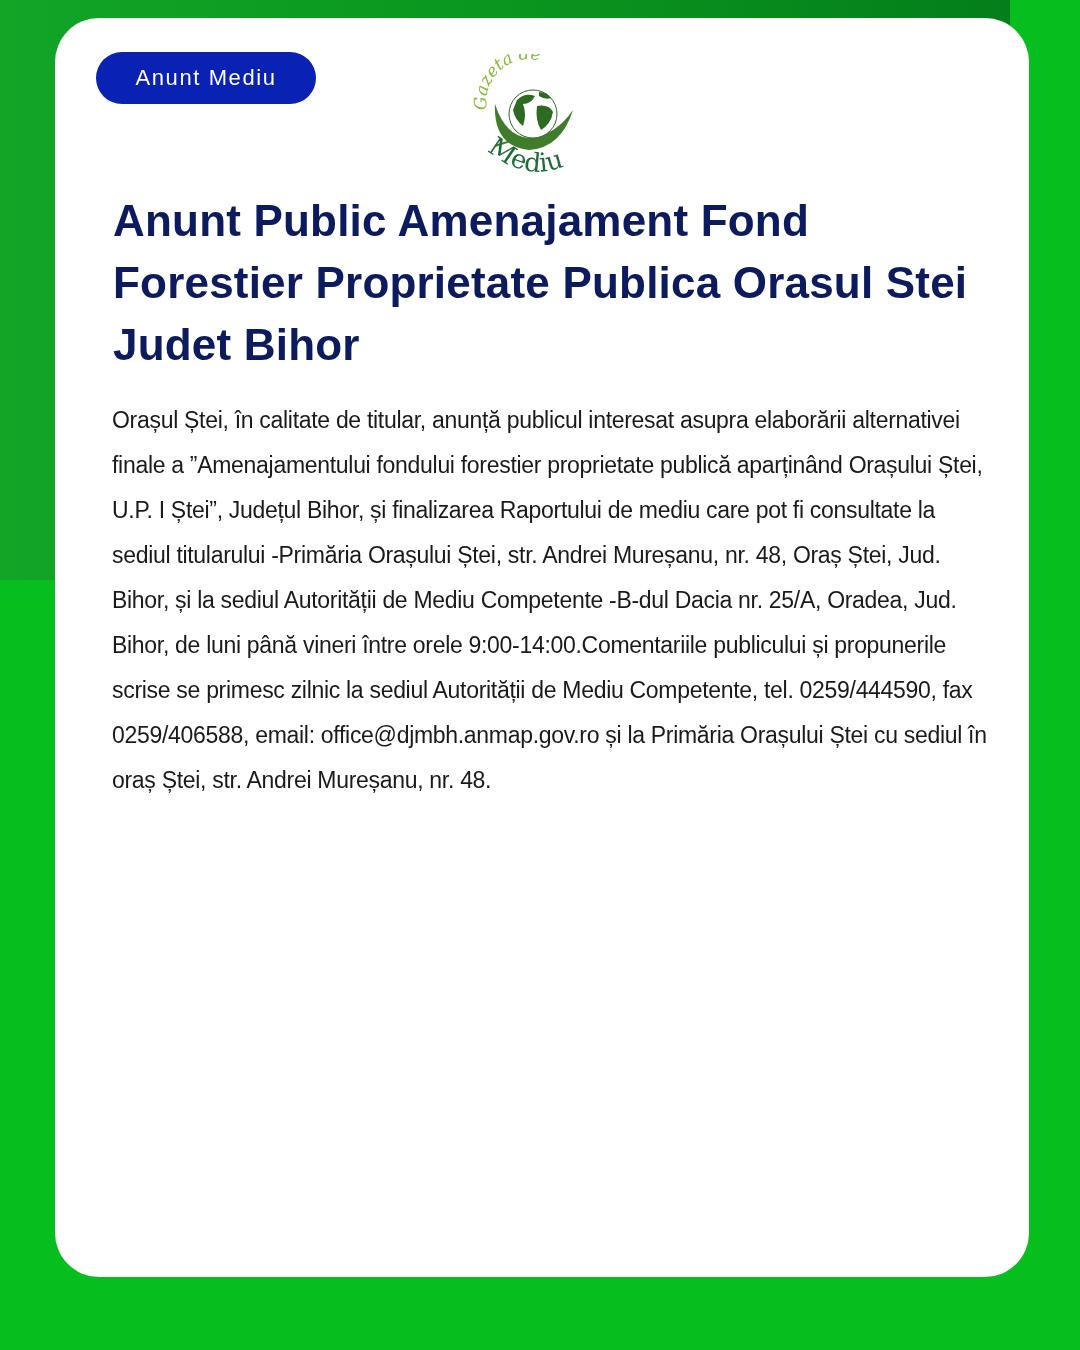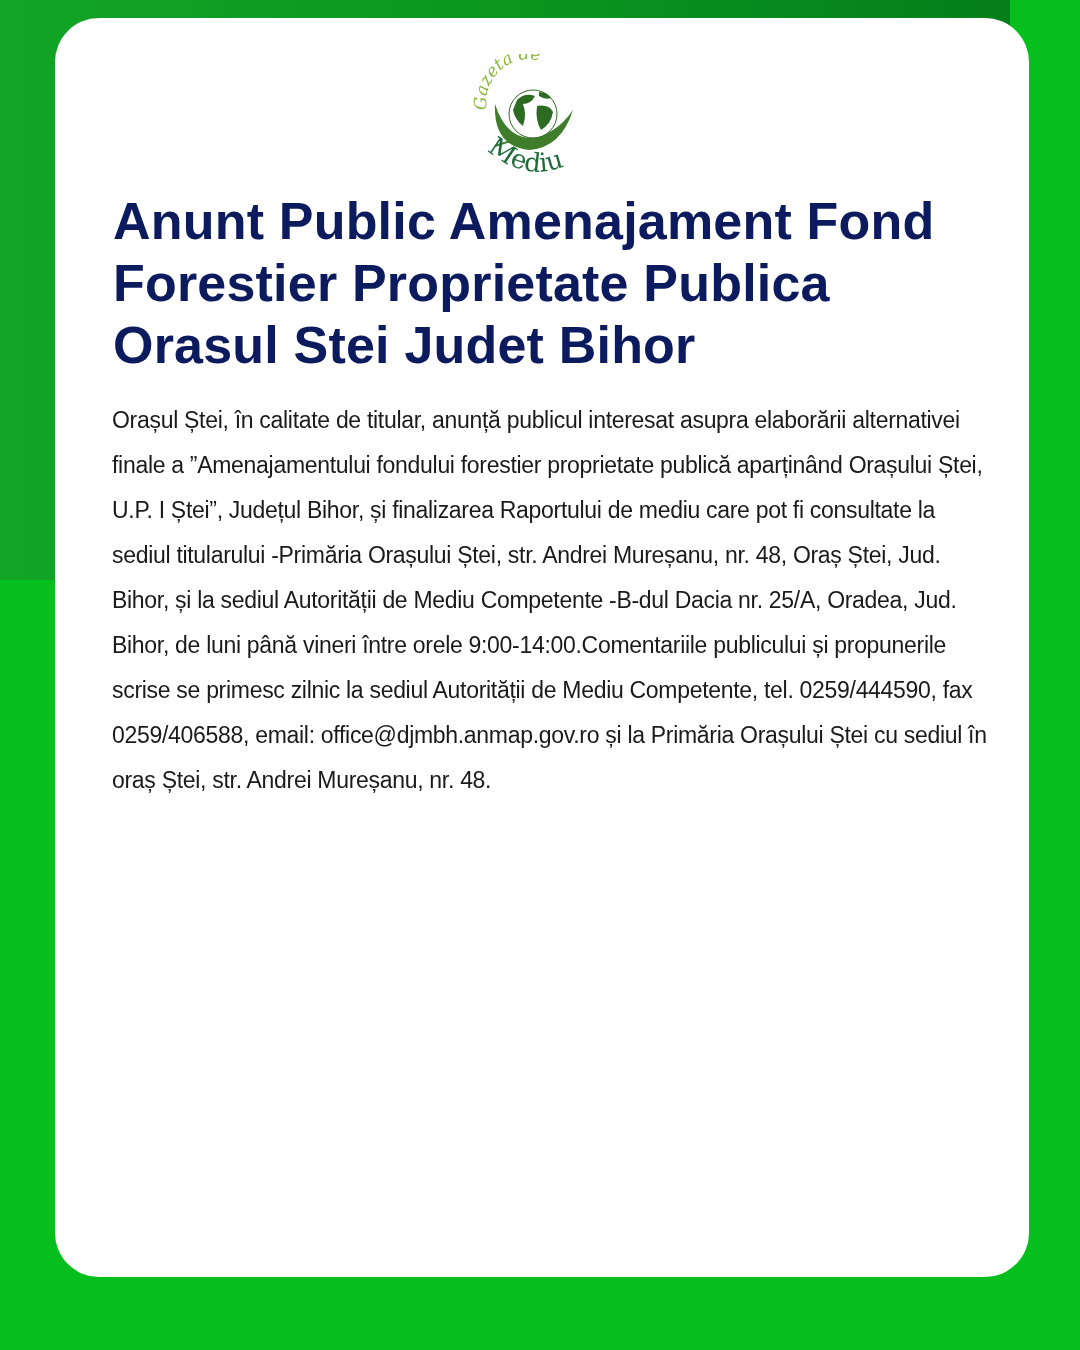--- a/index.html
+++ b/index.html
@@ -20,35 +20,38 @@
     position:absolute; left:41px; top:34px; width:220px; height:52px;
     border-radius:26px; background:#0a22b4; color:#ffffff;
     display:flex; align-items:center; justify-content:center;
     font-size:22px; letter-spacing:1.6px;
   }
   .logo {
     position:absolute; left:418px; top:36px; width:112px; height:136px;
   }
   .title {
     position:absolute; left:58px; top:172px; width:880px; margin:0;
-    color:#0c1a5e; font-weight:bold; font-size:52px; line-height:62px;
+    color:#0c1a5e; font-weight:bold; font-size:44px; line-height:62px;
     letter-spacing:0.2px;
   }
   .body-text {
     position:absolute; left:57px; top:380px; width:880px; margin:0;
     color:#1a1a1a; font-size:23px; line-height:45px; letter-spacing:-0.3px;
   }
 </style>
 </head>
 <body>
 
 <div class="bg-accent"></div>
 
 <div class="card">
 
+  <div class="badge">
+    <span>Anunt Mediu</span>
+  </div>
 
   <svg class="logo" viewBox="0 0 112 136">
     <defs>
       <path id="arcTop" d="M 14 56 A 42 42 0 0 1 98 40"></path>
       <path id="arcBottom" d="M 14 96 Q 56 132 100 108"></path>
     </defs>
     <text font-family="DejaVu Serif, serif" font-style="italic" font-size="17" fill="#8ab83a">
       <textPath href="#arcTop">Gazeta de</textPath>
     </text>
     <g>

